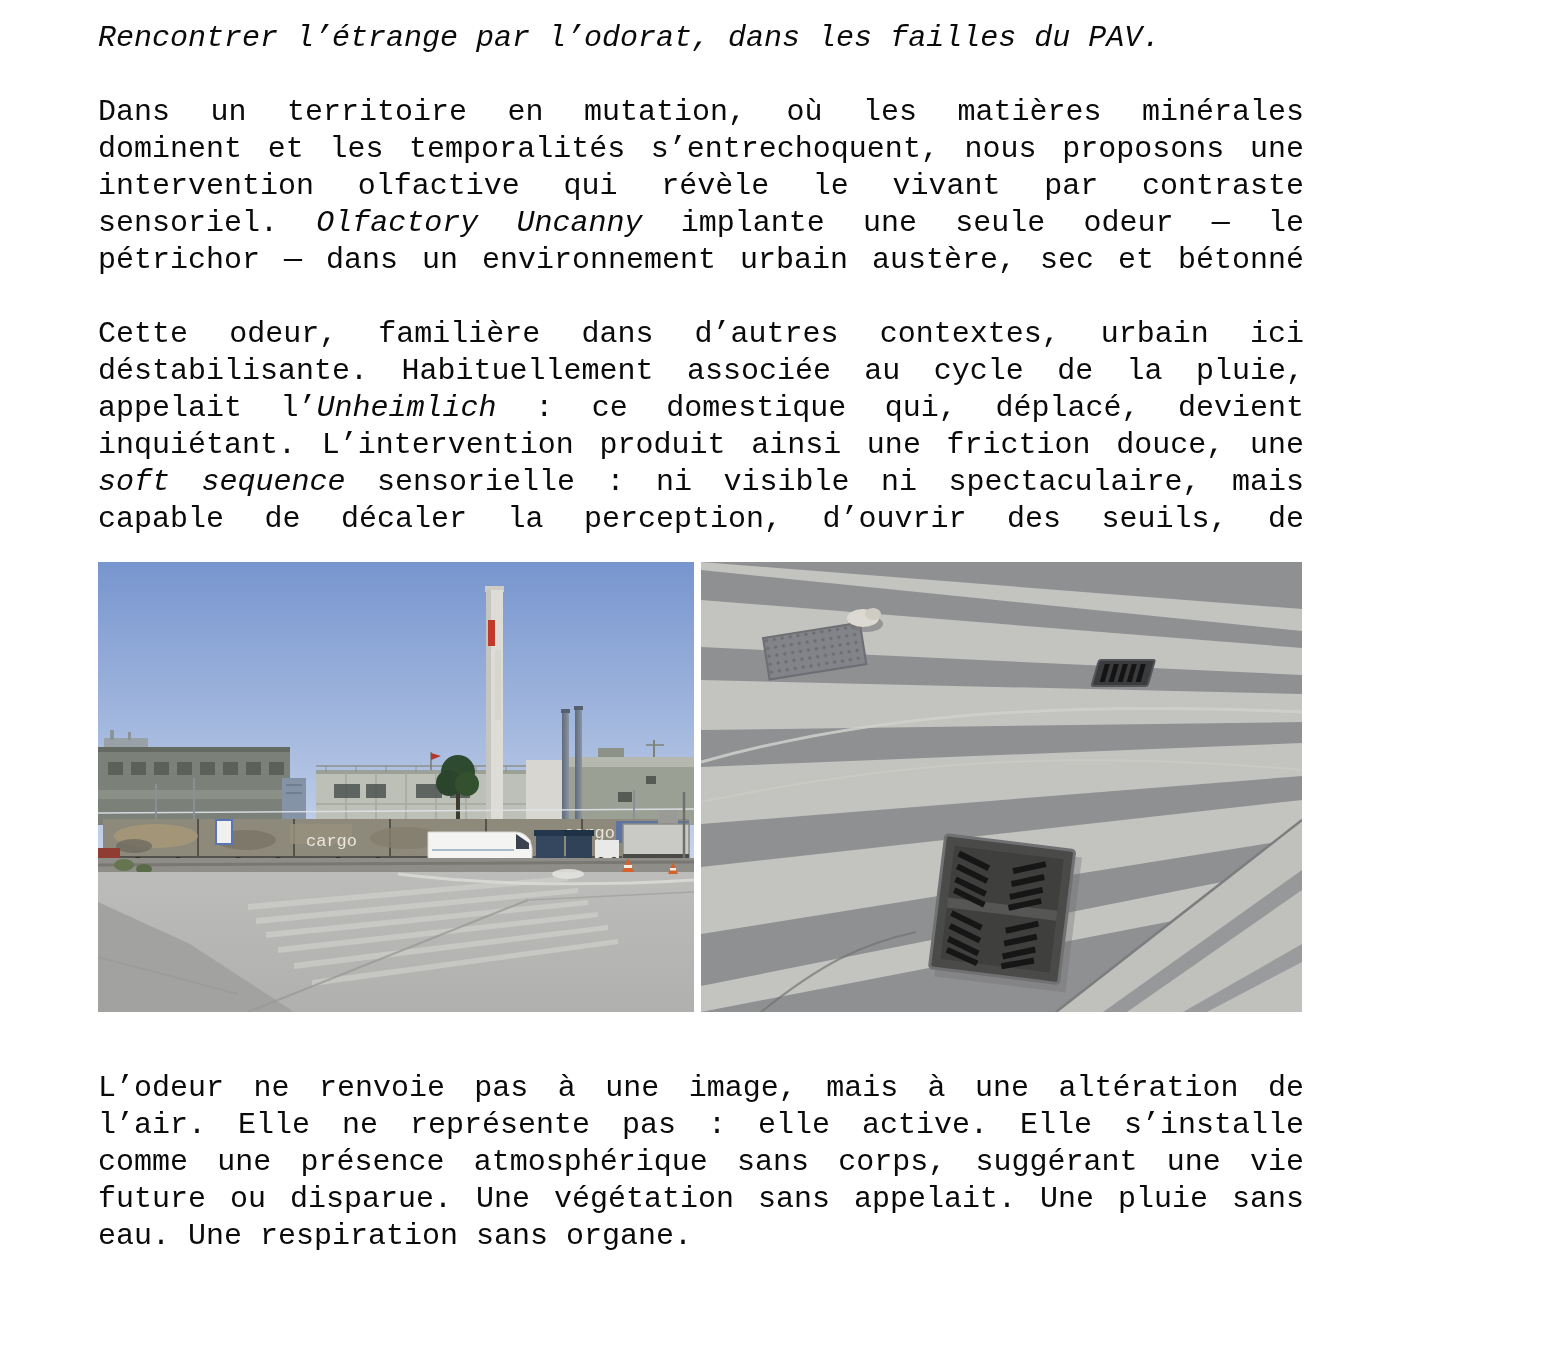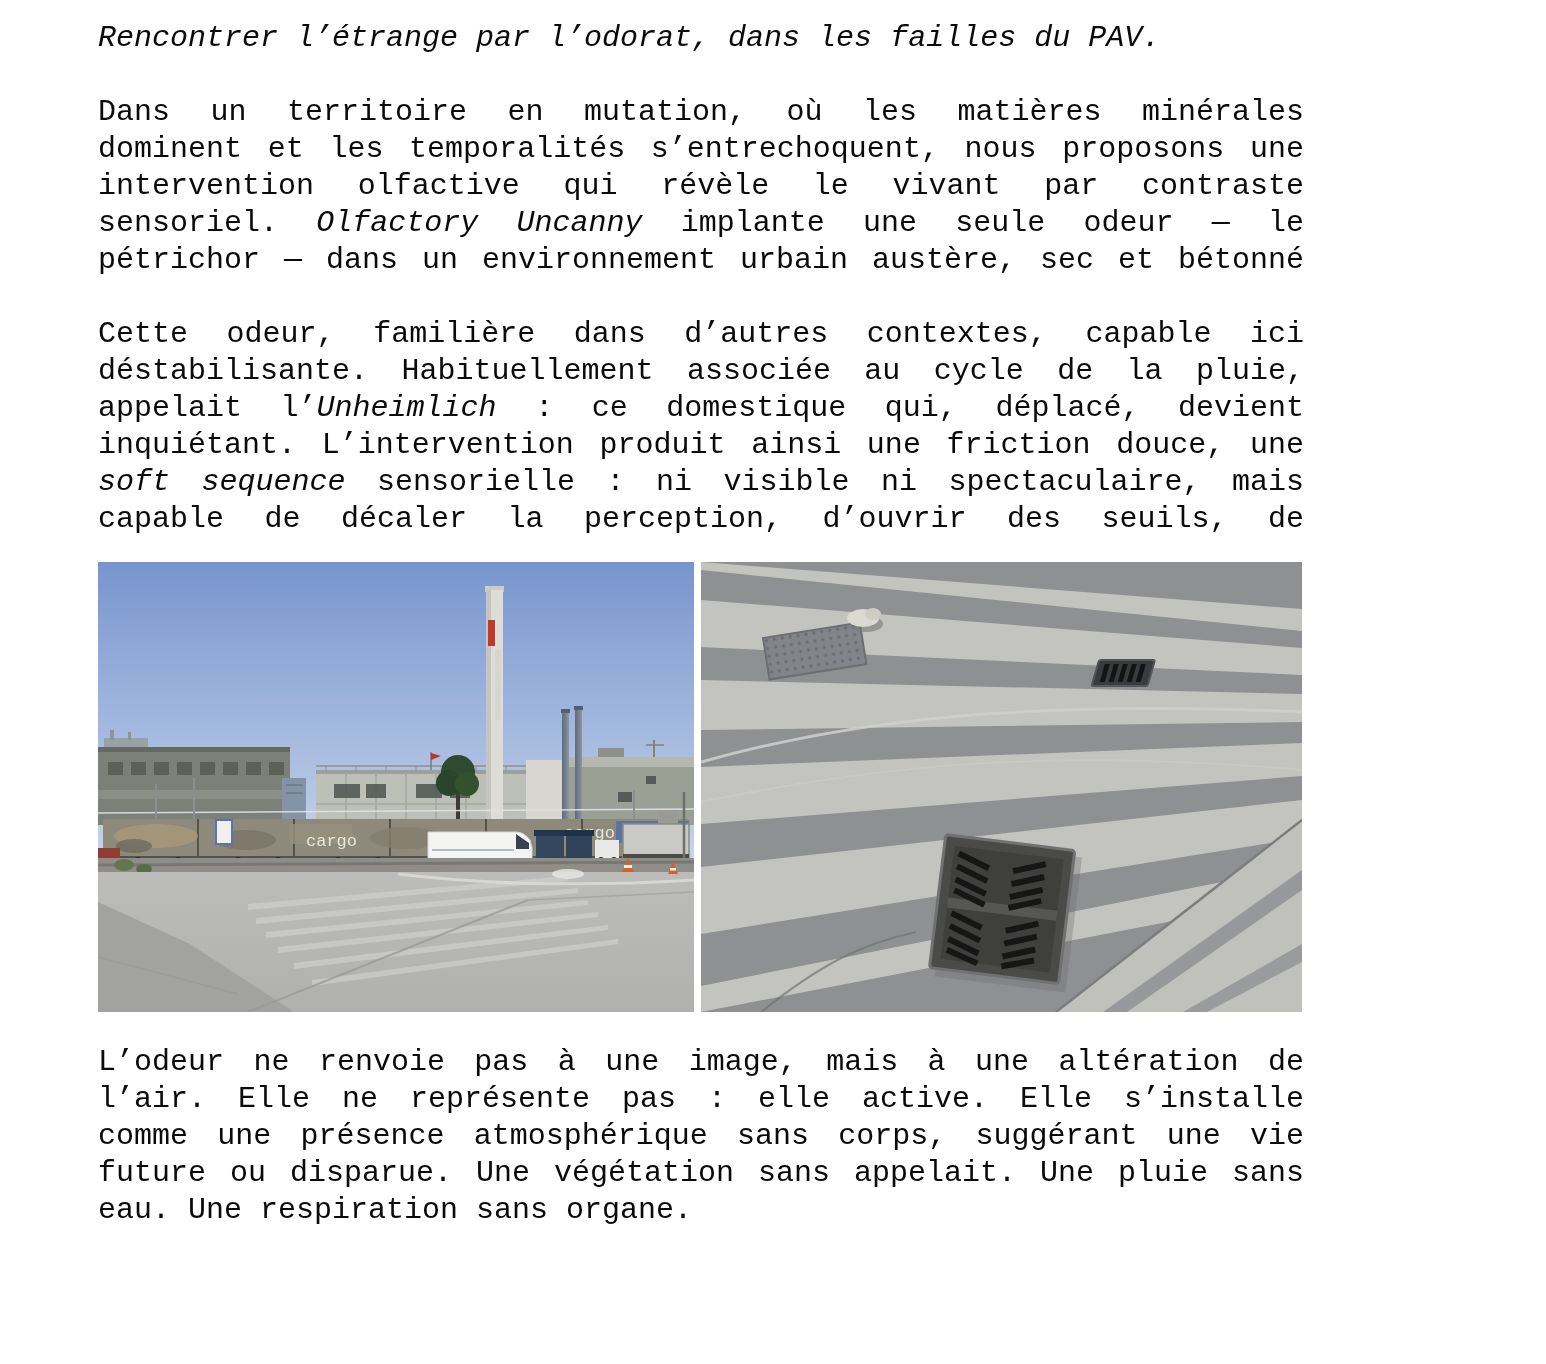--- a/index.html
+++ b/index.html
@@ -14,41 +14,41 @@
     text-align:left;margin-bottom:37px;white-space:nowrap;
   }
   .para{margin-bottom:37px;}
   .text-block .para:last-child{margin-bottom:0;}
   .line{
     font-size:30px;line-height:37px;
     text-align:justify;text-align-last:justify;-moz-text-align-last:justify;
   }
   .line.last{text-align-last:left;-moz-text-align-last:left;}
   .it{font-style:italic;}
-  .figures{display:flex;gap:7px;margin:24px 0 32px 0;}
+  .figures{display:flex;gap:7px;margin:24px 0 58px 0;}
   .figure{font-size:0;line-height:0;}
   .figure svg{display:block;}
 </style>
 </head>
 <body>
 
 <div class="page">
 
   <div class="title">Rencontrer l’étrange par l’odorat, dans les failles du PAV.</div>
 
   <div class="text-block">
       <div class="para">
         <div class="line"><span>Dans un territoire en mutation, où les matières minérales</span></div>
         <div class="line"><span>dominent et les temporalités s’entrechoquent, nous proposons une</span></div>
         <div class="line"><span>intervention olfactive qui révèle le vivant par contraste</span></div>
         <div class="line"><span>sensoriel. </span><span class="it">Olfactory Uncanny</span><span> implante une seule odeur — le</span></div>
         <div class="line"><span>pétrichor — dans un environnement urbain austère, sec et bétonné</span></div>
       </div>
       <div class="para">
-        <div class="line"><span>Cette odeur, familière dans d’autres contextes, capable ici</span></div>
+        <div class="line"><span>Cette odeur, familière dans d’autres contextes, urbain ici</span></div>
         <div class="line"><span>déstabilisante. Habituellement associée au cycle de la pluie,</span></div>
         <div class="line"><span>appelait l’</span><span class="it">Unheimlich</span><span> : ce domestique qui, déplacé, devient</span></div>
         <div class="line"><span>inquiétant. L’intervention produit ainsi une friction douce, une</span></div>
         <div class="line"><span class="it">soft sequence</span><span> sensorielle : ni visible ni spectaculaire, mais</span></div>
         <div class="line"><span>capable de décaler la perception, d’ouvrir des seuils, de</span></div>
       </div>
     </div>
 
   <div class="figures">
 

